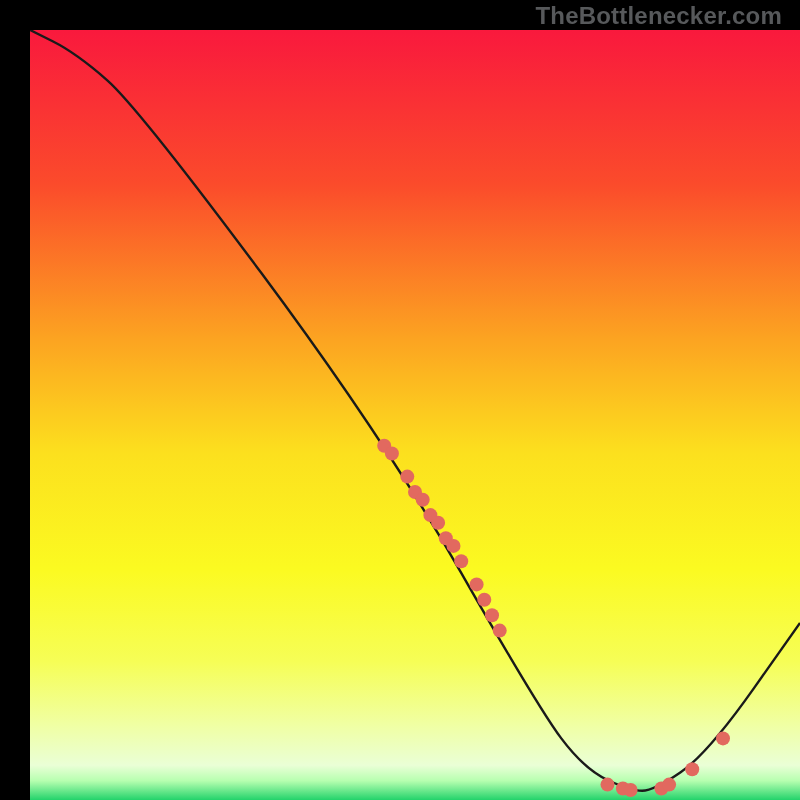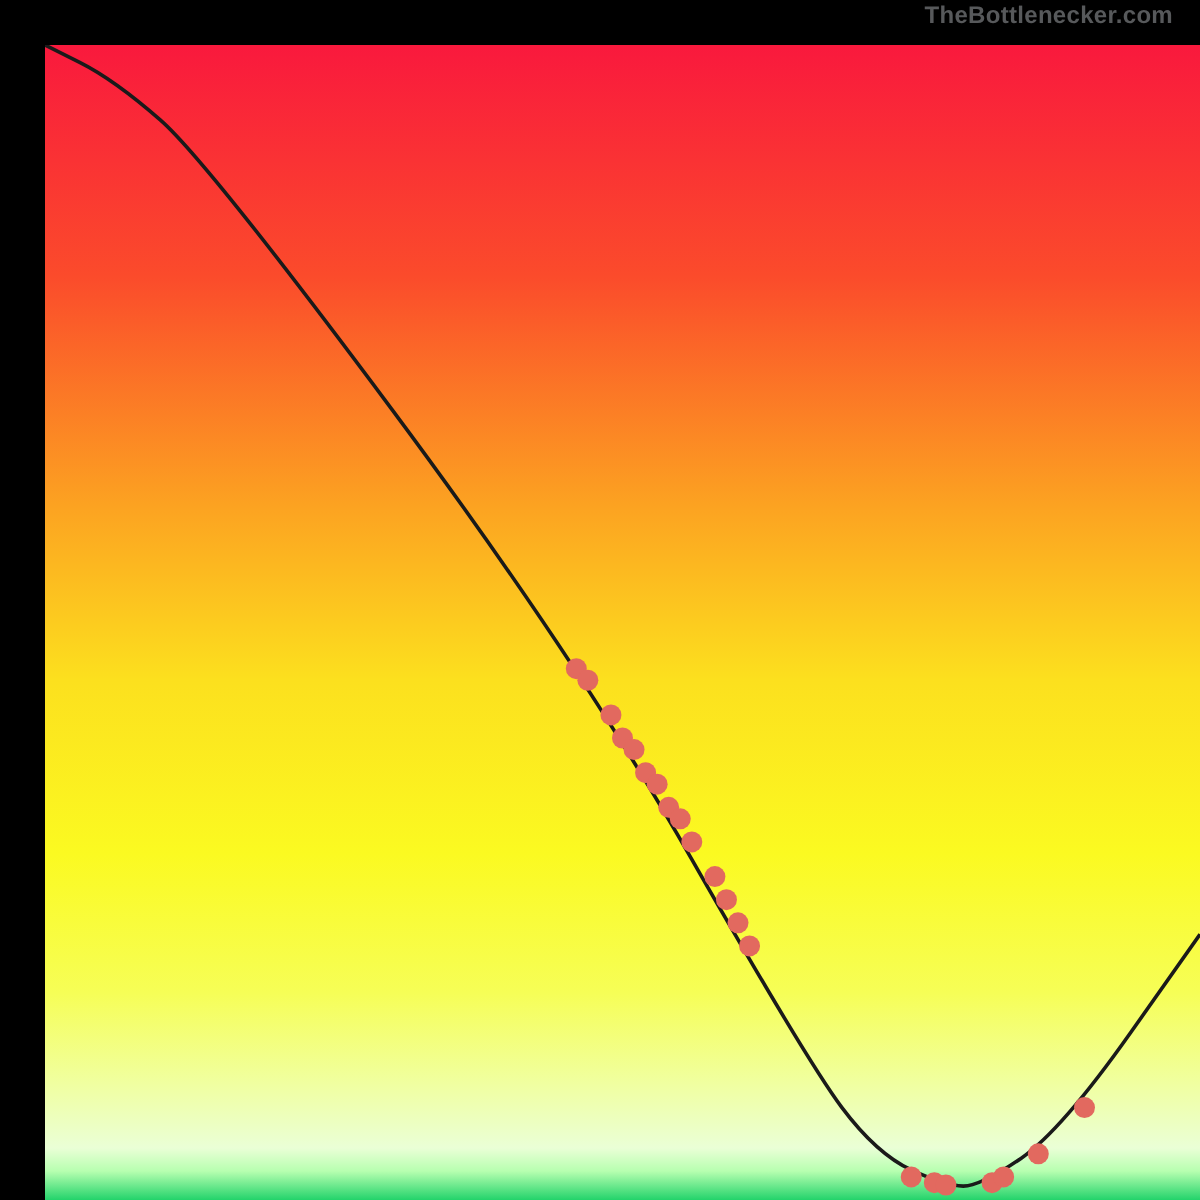--- a/index.html
+++ b/index.html
@@ -23,21 +23,21 @@
     left: 15px;
     top: 15px;
     width: 770px;
     height: 770px;
   }
   .watermark {
     position: absolute;
     top: 2px;
     right: 18px;
     font-family: Arial, Helvetica, sans-serif;
-    font-size: 16px;
+    font-size: 24px;
     font-weight: bold;
     color: #57595b;
     letter-spacing: 0.2px;
     user-select: none;
   }
 </style>
 </head>
 <body>
 
 <div class="frame">

